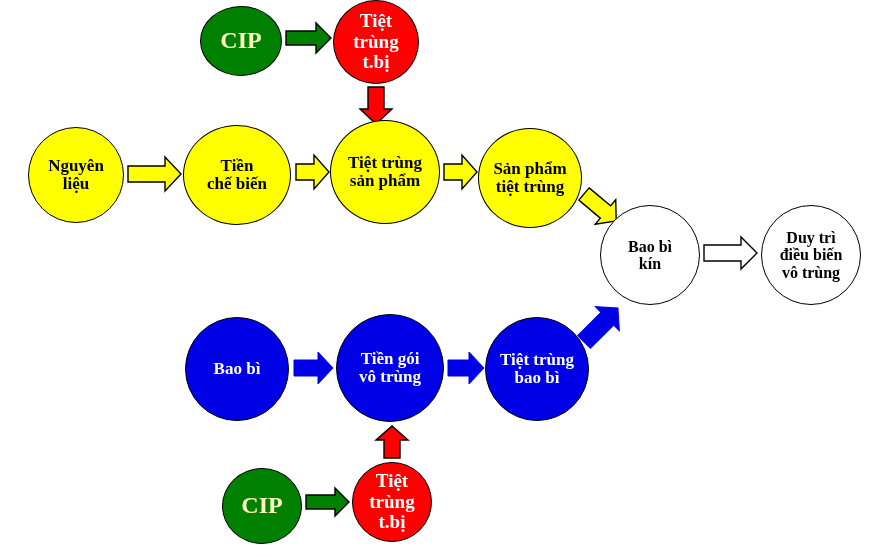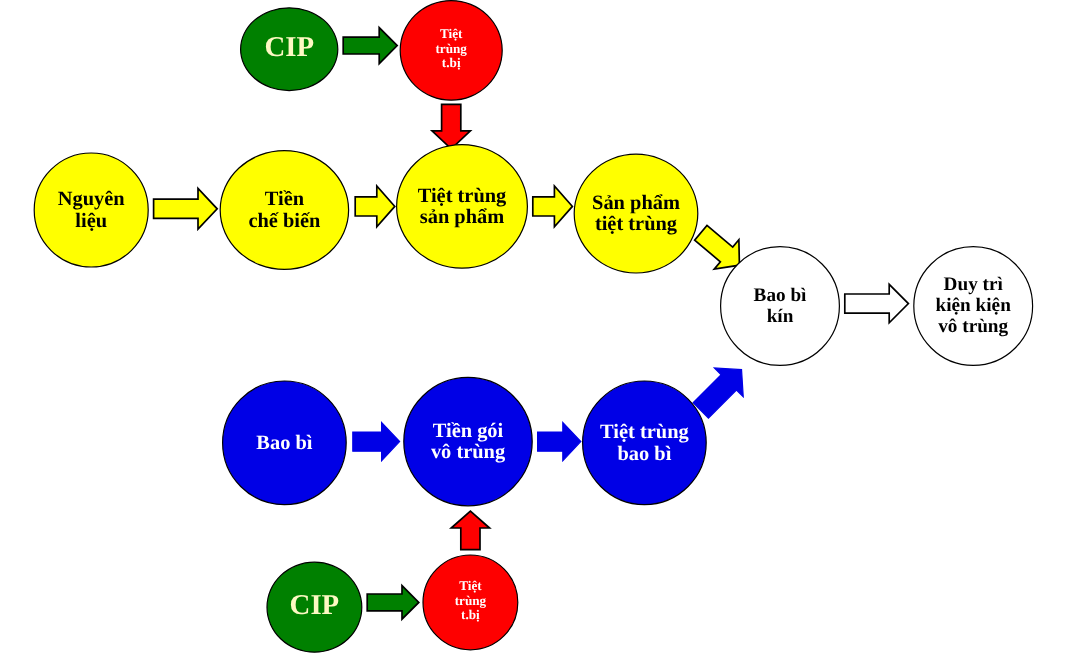--- a/index.html
+++ b/index.html
@@ -9,21 +9,21 @@
   }
   svg.arrows { position:absolute; left:0; top:0; width:891px; height:557px; }
   .node {
     position:absolute; border-radius:50%; border:1.6px solid #000;
     display:flex; align-items:center; justify-content:center;
     text-align:center; font-weight:bold; line-height:1.08;
     box-sizing:border-box;
   }
   .node span { white-space:pre-line; display:block; }
   .green  { background:#008000; color:#fef9c3; font-size:24px; }
-  .red    { background:#fe0000; color:#ffffff; font-size:11px; }
+  .red    { background:#fe0000; color:#ffffff; font-size:19px; }
   .yellow { background:#ffff00; color:#000000; font-size:17px; }
   .blue   { background:#0000e6; color:#ffffff; font-size:17px; }
   .white  { background:#ffffff; color:#000000; font-size:16px; }
   .outlined { stroke:#000; stroke-width:1.4; }
   .a-green  { fill:#008000; }
   .a-red    { fill:#fe0000; }
   .a-yellow { fill:#ffff00; }
   .a-blue   { fill:#0000e6; stroke:#0000e6; stroke-width:1; }
   .a-white  { fill:#ffffff; }
 </style>
@@ -89,21 +89,21 @@
 tiệt trùng</span>
   </div>
 
   <div class="node white" style="left:600px; top:205px; width:100px; height:100px;">
     <span>Bao bì
 kín</span>
   </div>
 
   <div class="node white" style="left:761px; top:205px; width:100px; height:100px;">
     <span>Duy trì
-kiện kiện
+điều biến
 vô trùng</span>
   </div>
 
   <div class="node blue" style="left:185px; top:317px; width:104px; height:104px;">
     <span>Bao bì</span>
   </div>
 
   <div class="node blue" style="left:336px; top:314px; width:108px; height:108px;">
     <span>Tiền gói
 vô trùng</span>

